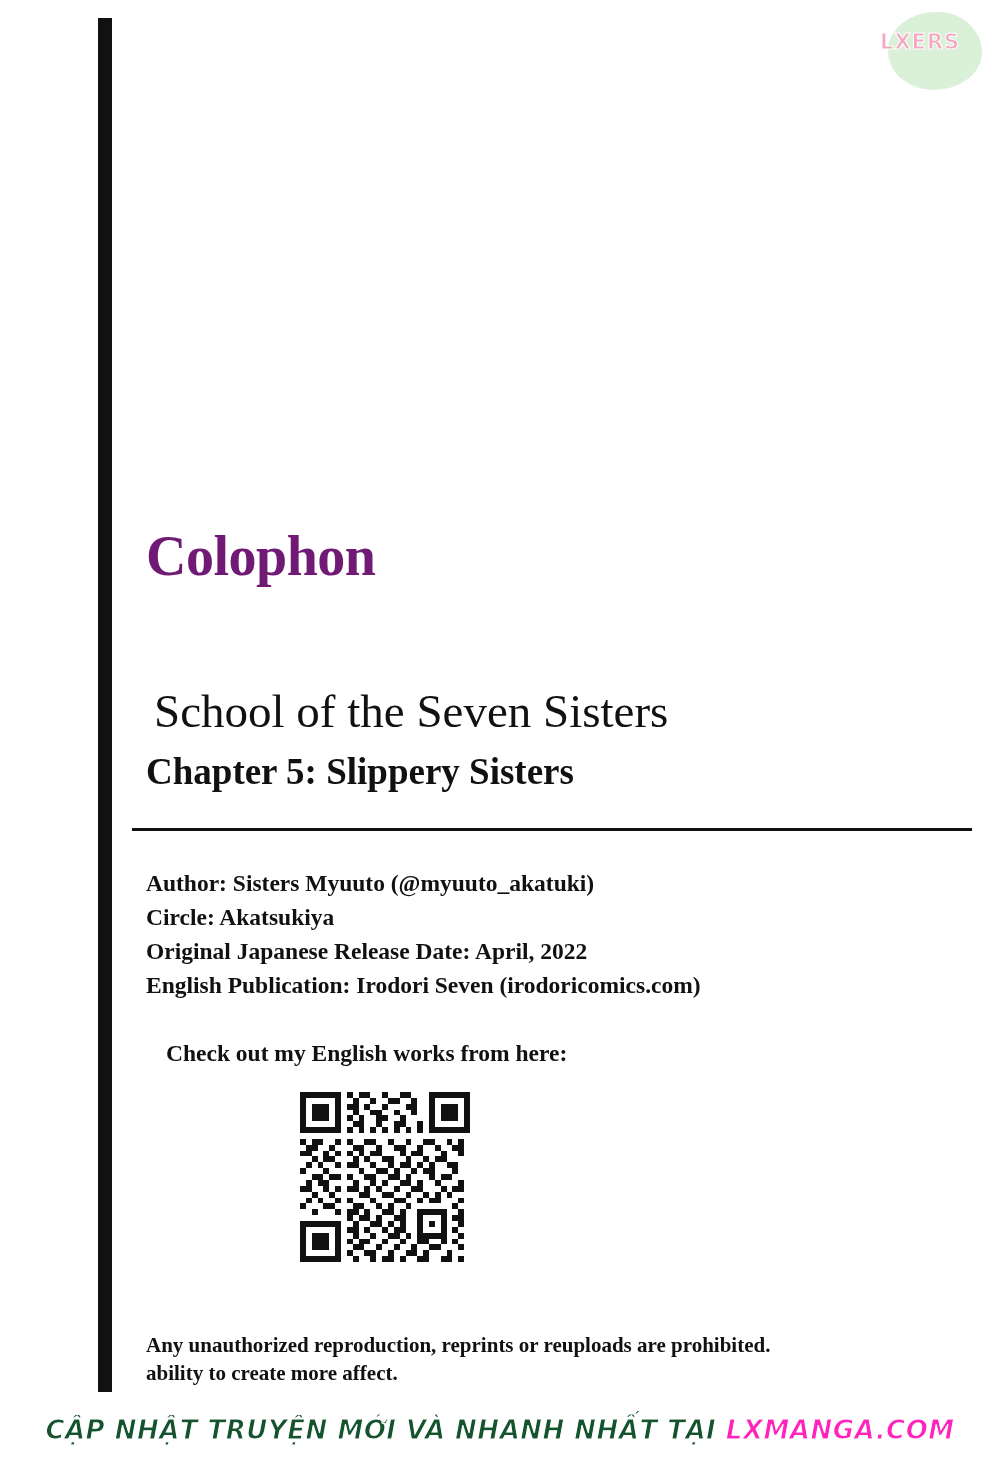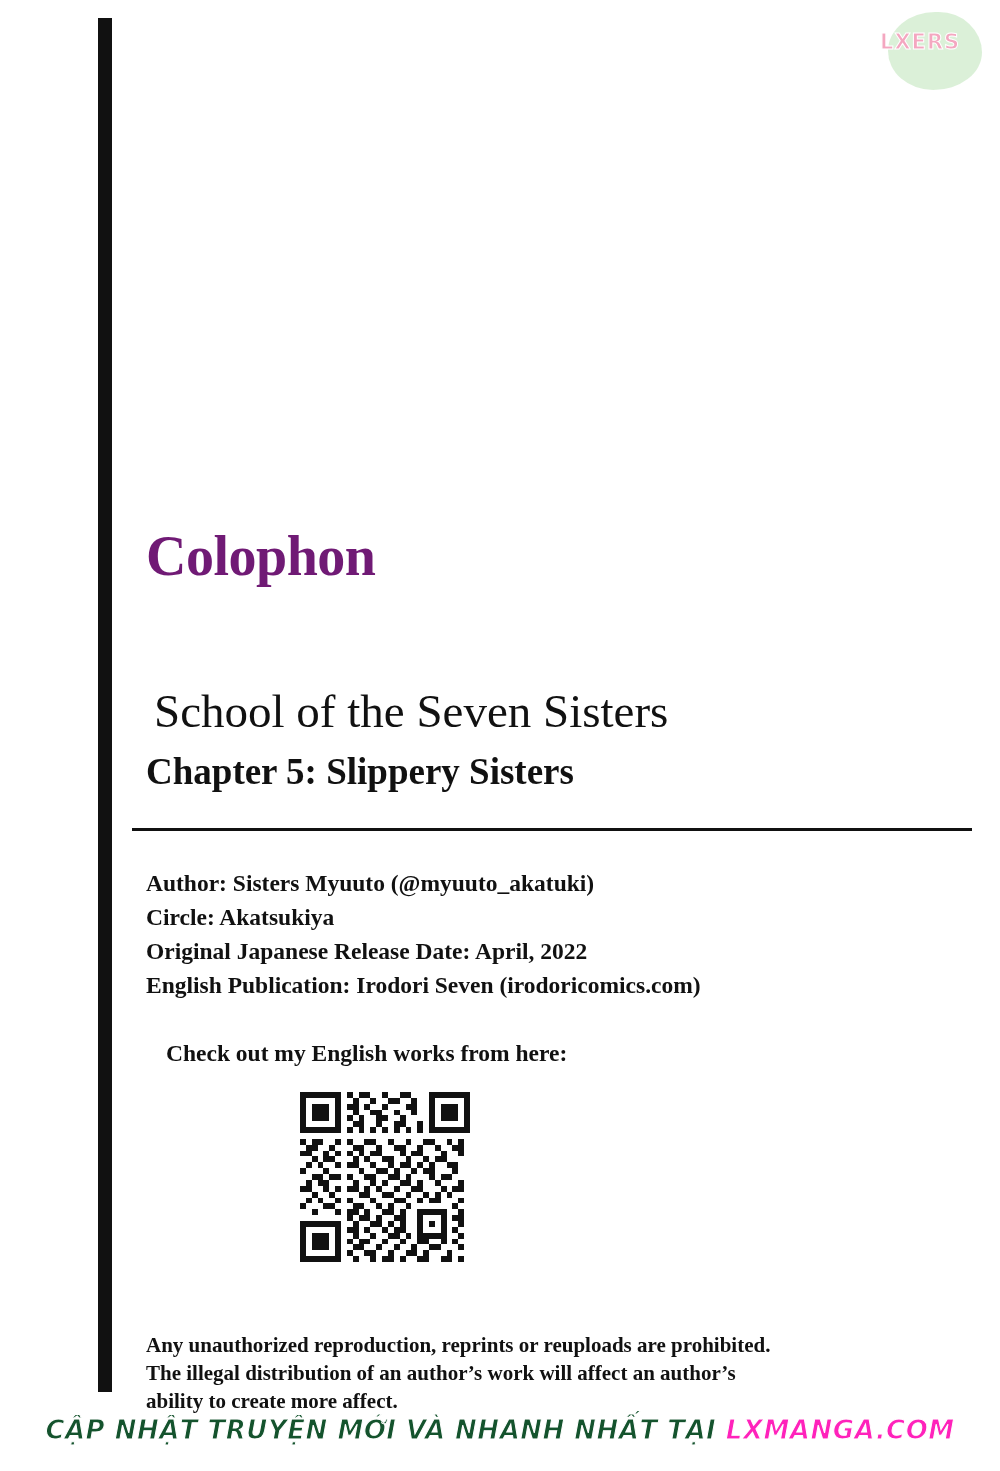--- a/index.html
+++ b/index.html
@@ -419,21 +419,20 @@
       <rect x="14" y="28" width="2" height="1"></rect>
         <rect x="17" y="28" width="1" height="1"></rect>
       <rect x="20" y="28" width="2" height="1"></rect>
         <rect x="24" y="28" width="2" height="1"></rect>
       <rect x="27" y="28" width="1" height="1"></rect>
     </g>
   </svg>
 
   <div class="legal">
     <div>Any unauthorized reproduction, reprints or reuploads are prohibited.</div>
-    <div>The illegal distribution of an author’s work will affect an author’s</div>
     <div>ability to create more affect.</div>
   </div>
 
 </div>
 
 <div class="banner">
   <span class="b1">CẬP NHẬT TRUYỆN MỚI VÀ NHANH NHẤT TẠI</span>
   <span class="b2">LXMANGA.COM</span>
 </div>
 

